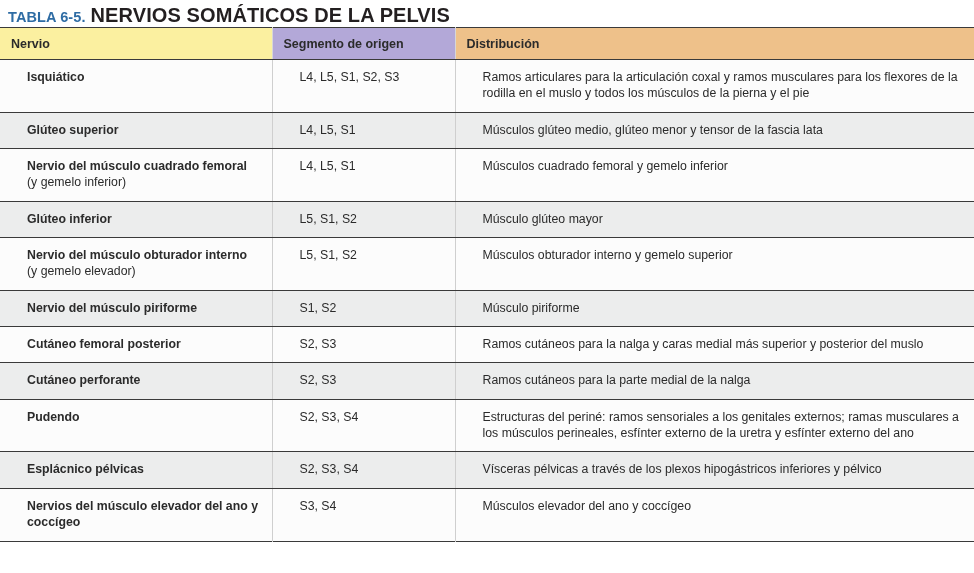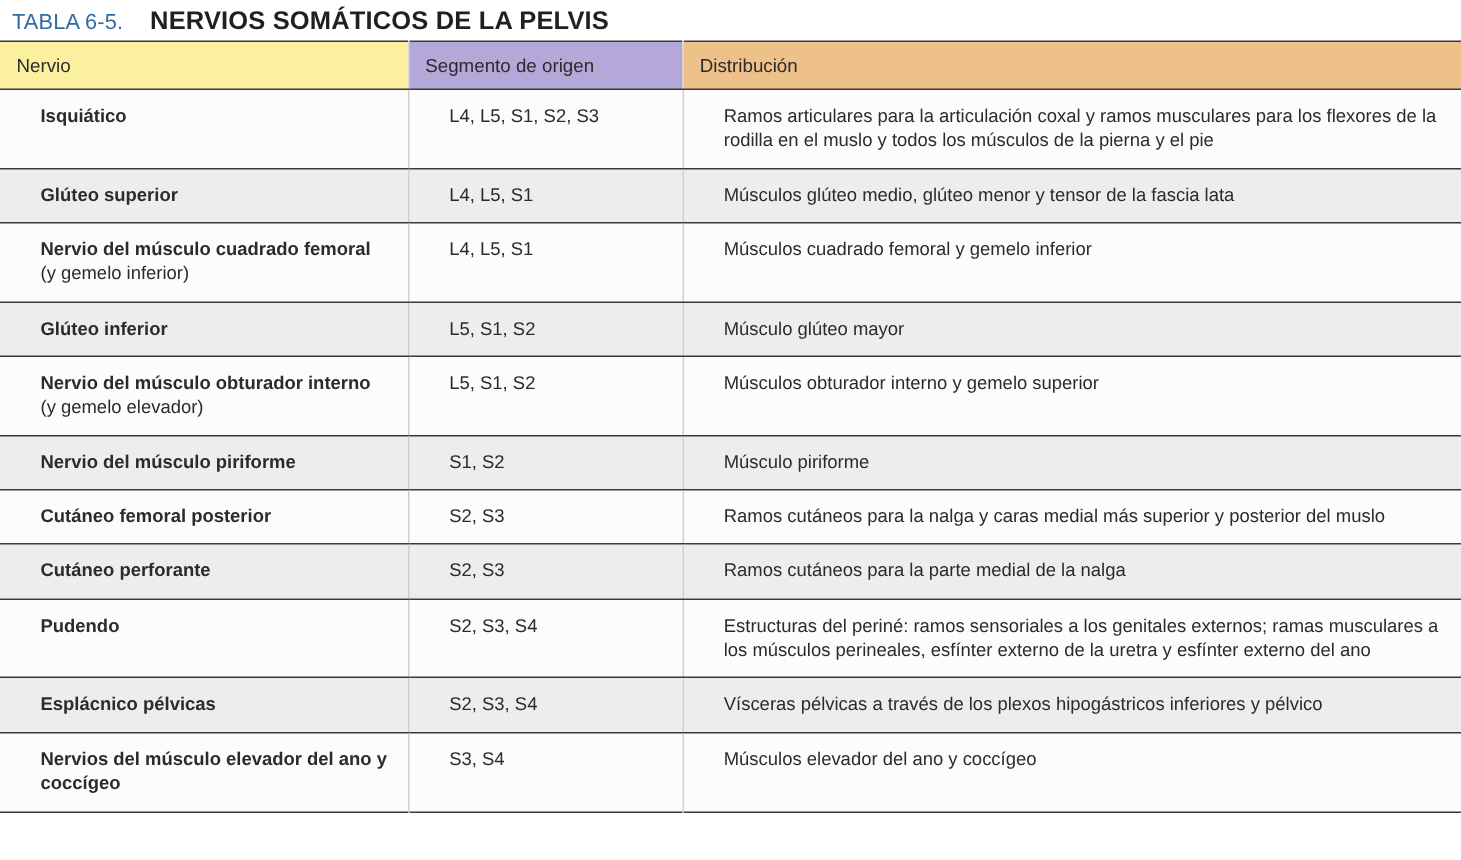--- a/index.html
+++ b/index.html
@@ -24,50 +24,50 @@
 
   
   .title-bar {
     height: 27px;
     padding: 4px 0 0 8px;
     box-sizing: border-box;
     white-space: nowrap;
   }
   .title-number {
     font-size: 14.5px;
-    font-weight: normal;
+    font-weight: bold;
     color: #2e6ca4;
     letter-spacing: 0.1px;
   }
   .title-text {
-    font-size: 17px;
+    font-size: 20px;
     font-weight: bold;
     color: #231f20;
     letter-spacing: 0.1px;
-    margin-left: 18px;
+    margin-left: 5px;
   }
 
   
   .tbl {
     border-collapse: collapse;
     table-layout: fixed;
     width: 974px;
     border-top: 1px solid #3a3a3a;
     border-bottom: 1px solid #3a3a3a;
   }
   .tbl col.c1 { width: 272px; }
   .tbl col.c2 { width: 183px; }
   .tbl col.c3 { width: 519px; }
 
   
   .tbl thead th {
     text-align: left;
     vertical-align: middle;
     font-size: 12.5px;
-    font-weight: normal;
+    font-weight: bold;
     color: #2b2b2b;
     height: 31px;
     padding: 0 0 0 11px;
     border-right: 1px solid #d7d7d7;
     border-bottom: 1px solid #3a3a3a;
   }
   .tbl thead th.h1 { background: #fbf0a0; }
   .tbl thead th.h2 { background: #b3a8d8; }
   .tbl thead th.h3 { background: #eec18a; border-right: none; }
 

